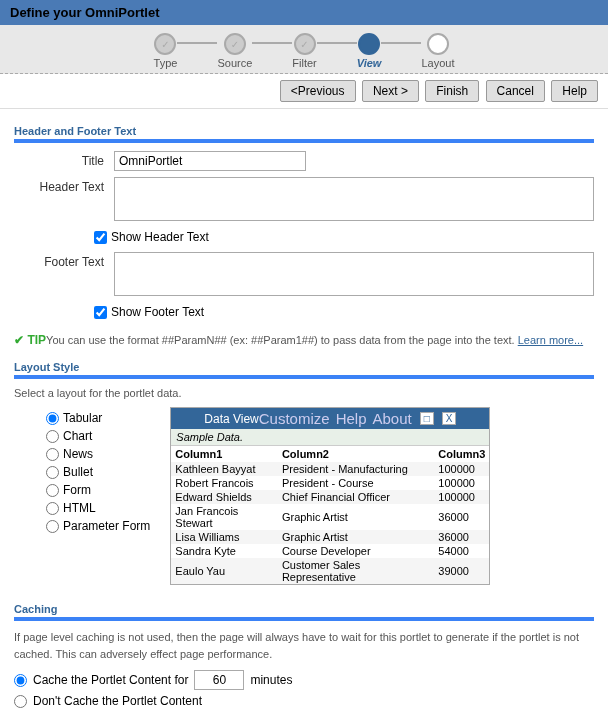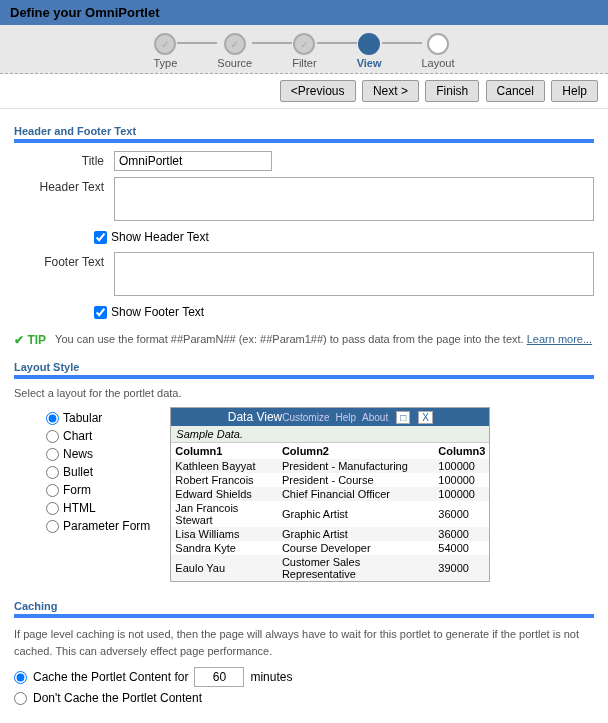--- a/index.html
+++ b/index.html
@@ -52,21 +52,21 @@
     }
     .step-circle.completed {
       background: #ccc;
       border-color: #aaa;
     }
     .step-label {
       font-size: 11px;
       color: #555;
       margin-top: 2px;
     }
-    .step-label.active { color: #336699; font-weight: bold; }
+    .step-label.active { color: #336699; font-weight: bold; font-style: italic; }
     .step-connector {
       width: 40px;
       height: 2px;
       background: #aaa;
       margin-bottom: 16px;
     }
 
     
     #nav-buttons {
       padding: 6px 10px;
@@ -110,21 +110,21 @@
       text-align: right;
       padding-right: 10px;
       padding-top: 3px;
       color: #333;
       flex-shrink: 0;
     }
     .form-input {
       flex: 1;
     }
     .text-input {
-      width: 158px;
+      width: 192px;
       border: 1px solid #aaa;
       padding: 2px 4px;
       font-size: 12px;
     }
     .text-area {
       width: 100%;
       height: 44px;
       border: 1px solid #aaa;
       padding: 2px 4px;
       font-size: 12px;
@@ -139,22 +139,22 @@
     }
 
     
     .tip-box {
       background: #fff;
       border: none;
       padding: 6px 0;
       font-size: 11px;
       color: #555;
       display: flex;
-      align-items: flex-start;
-      gap: 9px;
+      align-items: center;
+      gap: 0;
       margin-bottom: 8px;
     }
     .tip-icon {
       color: #33aa33;
       font-weight: bold;
       font-size: 12px;
       flex-shrink: 0;
     }
     .tip-text a {
       color: #336699;
@@ -200,21 +200,21 @@
       align-items: center;
       justify-content: center;
       padding: 2px 5px;
       font-size: 12px;
     }
     .dv-header-links {
       display: flex;
       gap: 6px;
       font-size: 11px;
     }
-    .dv-header-links a { color: #cce; text-decoration: none; font-size: 10px; }
+    .dv-header-links a { color: #cce; text-decoration: none; font-size: 15px; }
     .dv-header-icon {
       background: #fff;
       color: #336699;
       border: 1px solid #aaa;
       padding: 0 3px;
       font-size: 10px;
       cursor: pointer;
       margin-left: 4px;
     }
     .dv-sample {

